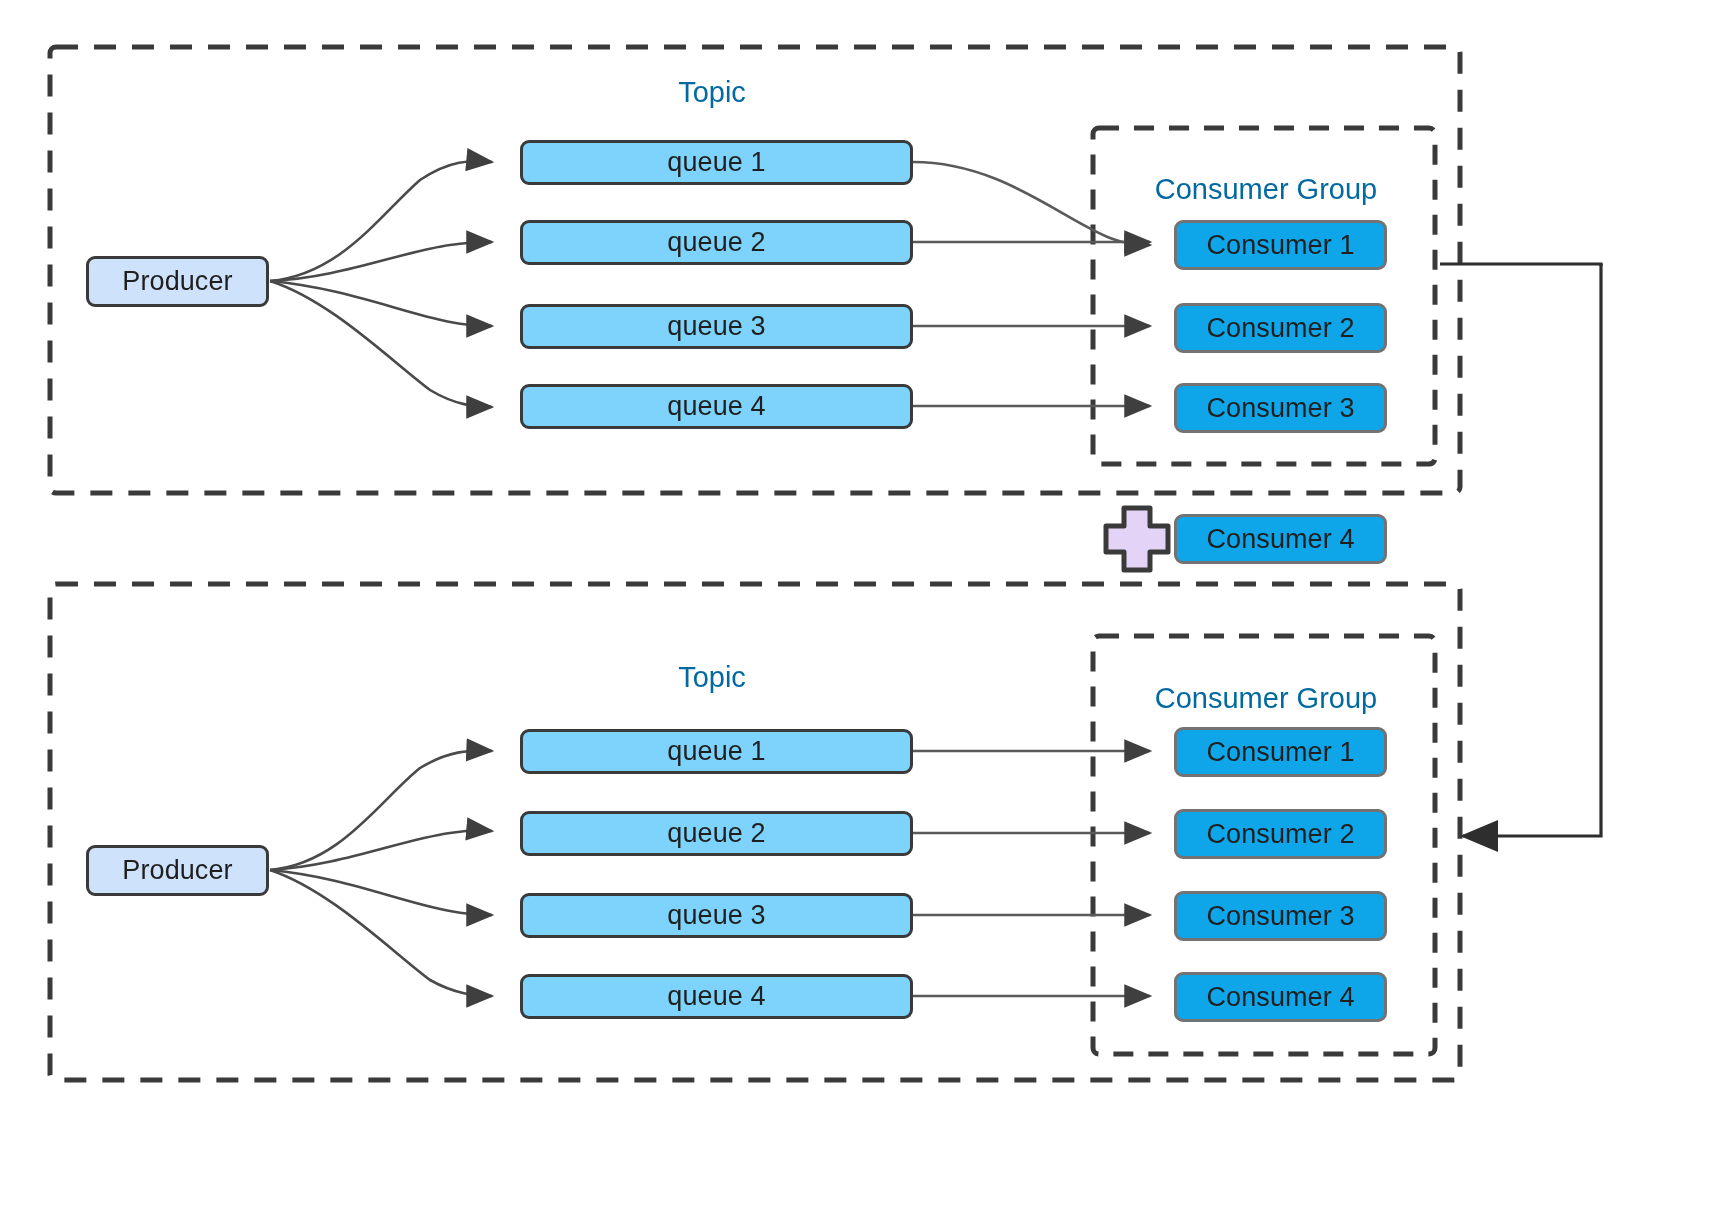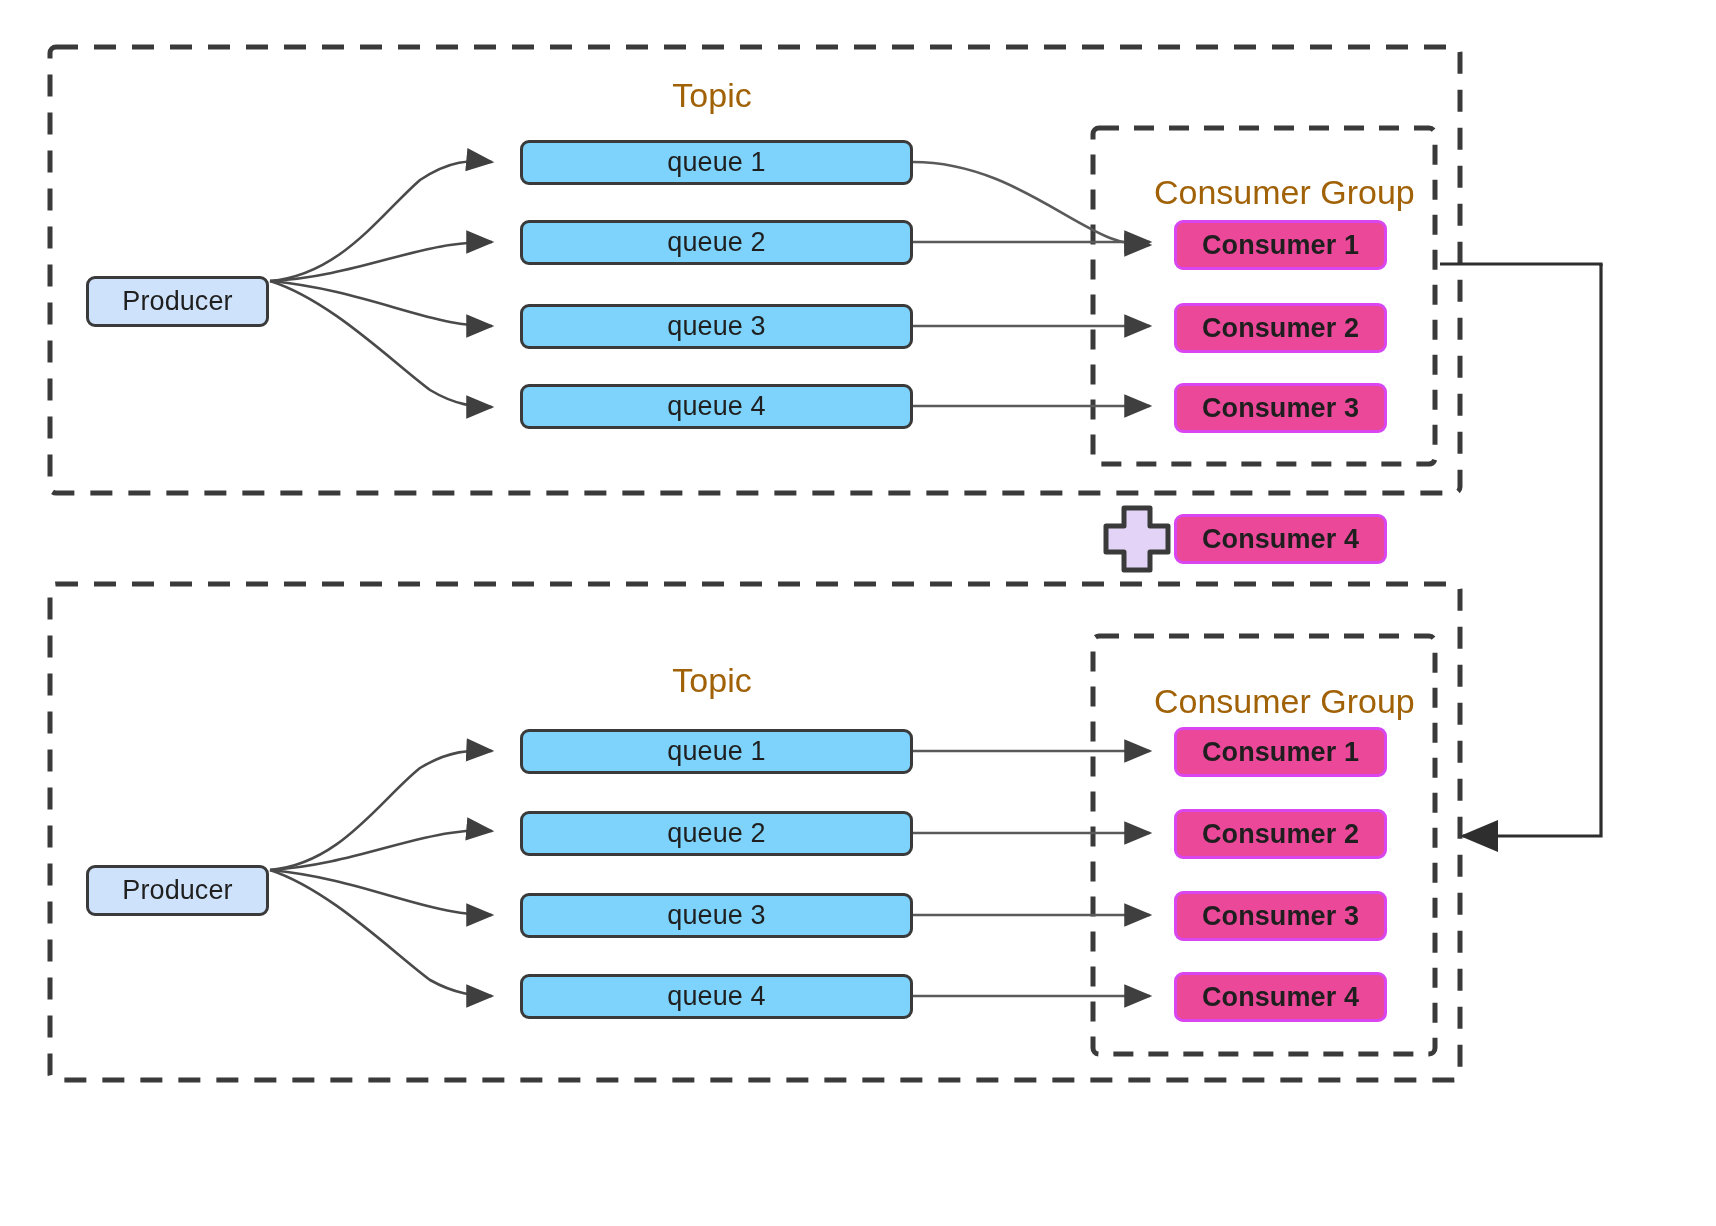--- a/index.html
+++ b/index.html
@@ -35,35 +35,33 @@
     border-radius: 9px;
     font-size: 27px;
     color: #1f1f1f;
     letter-spacing: .1px;
     white-space: nowrap;
   }
   .producer-box {
     background: #cfe2fb;
     border: 3px solid #3a3a3a;
     box-shadow: 0 0 0 0 transparent;
-    margin-top: 20px;
   }
   .queue-box {
     background: #7dd3fc;
     border: 3px solid #3a3a3a;
   }
   .consumer-box {
-    background: #ec4899;
-    border: 3px solid #d946ef;
-    font-weight: bold;
+    background: #0ea5e9;
+    border: 3px solid #737373;
   }
   .caption {
     position: absolute;
-    font-size: 34px;
-    color: #a16207;
+    font-size: 29px;
+    color: #0369a1;
     white-space: nowrap;
     text-align: center;
   }
 </style>
 </head>
 <body>
 
 <div id="canvas">
 
   <svg class="layer" viewBox="0 0 1716 1226">

